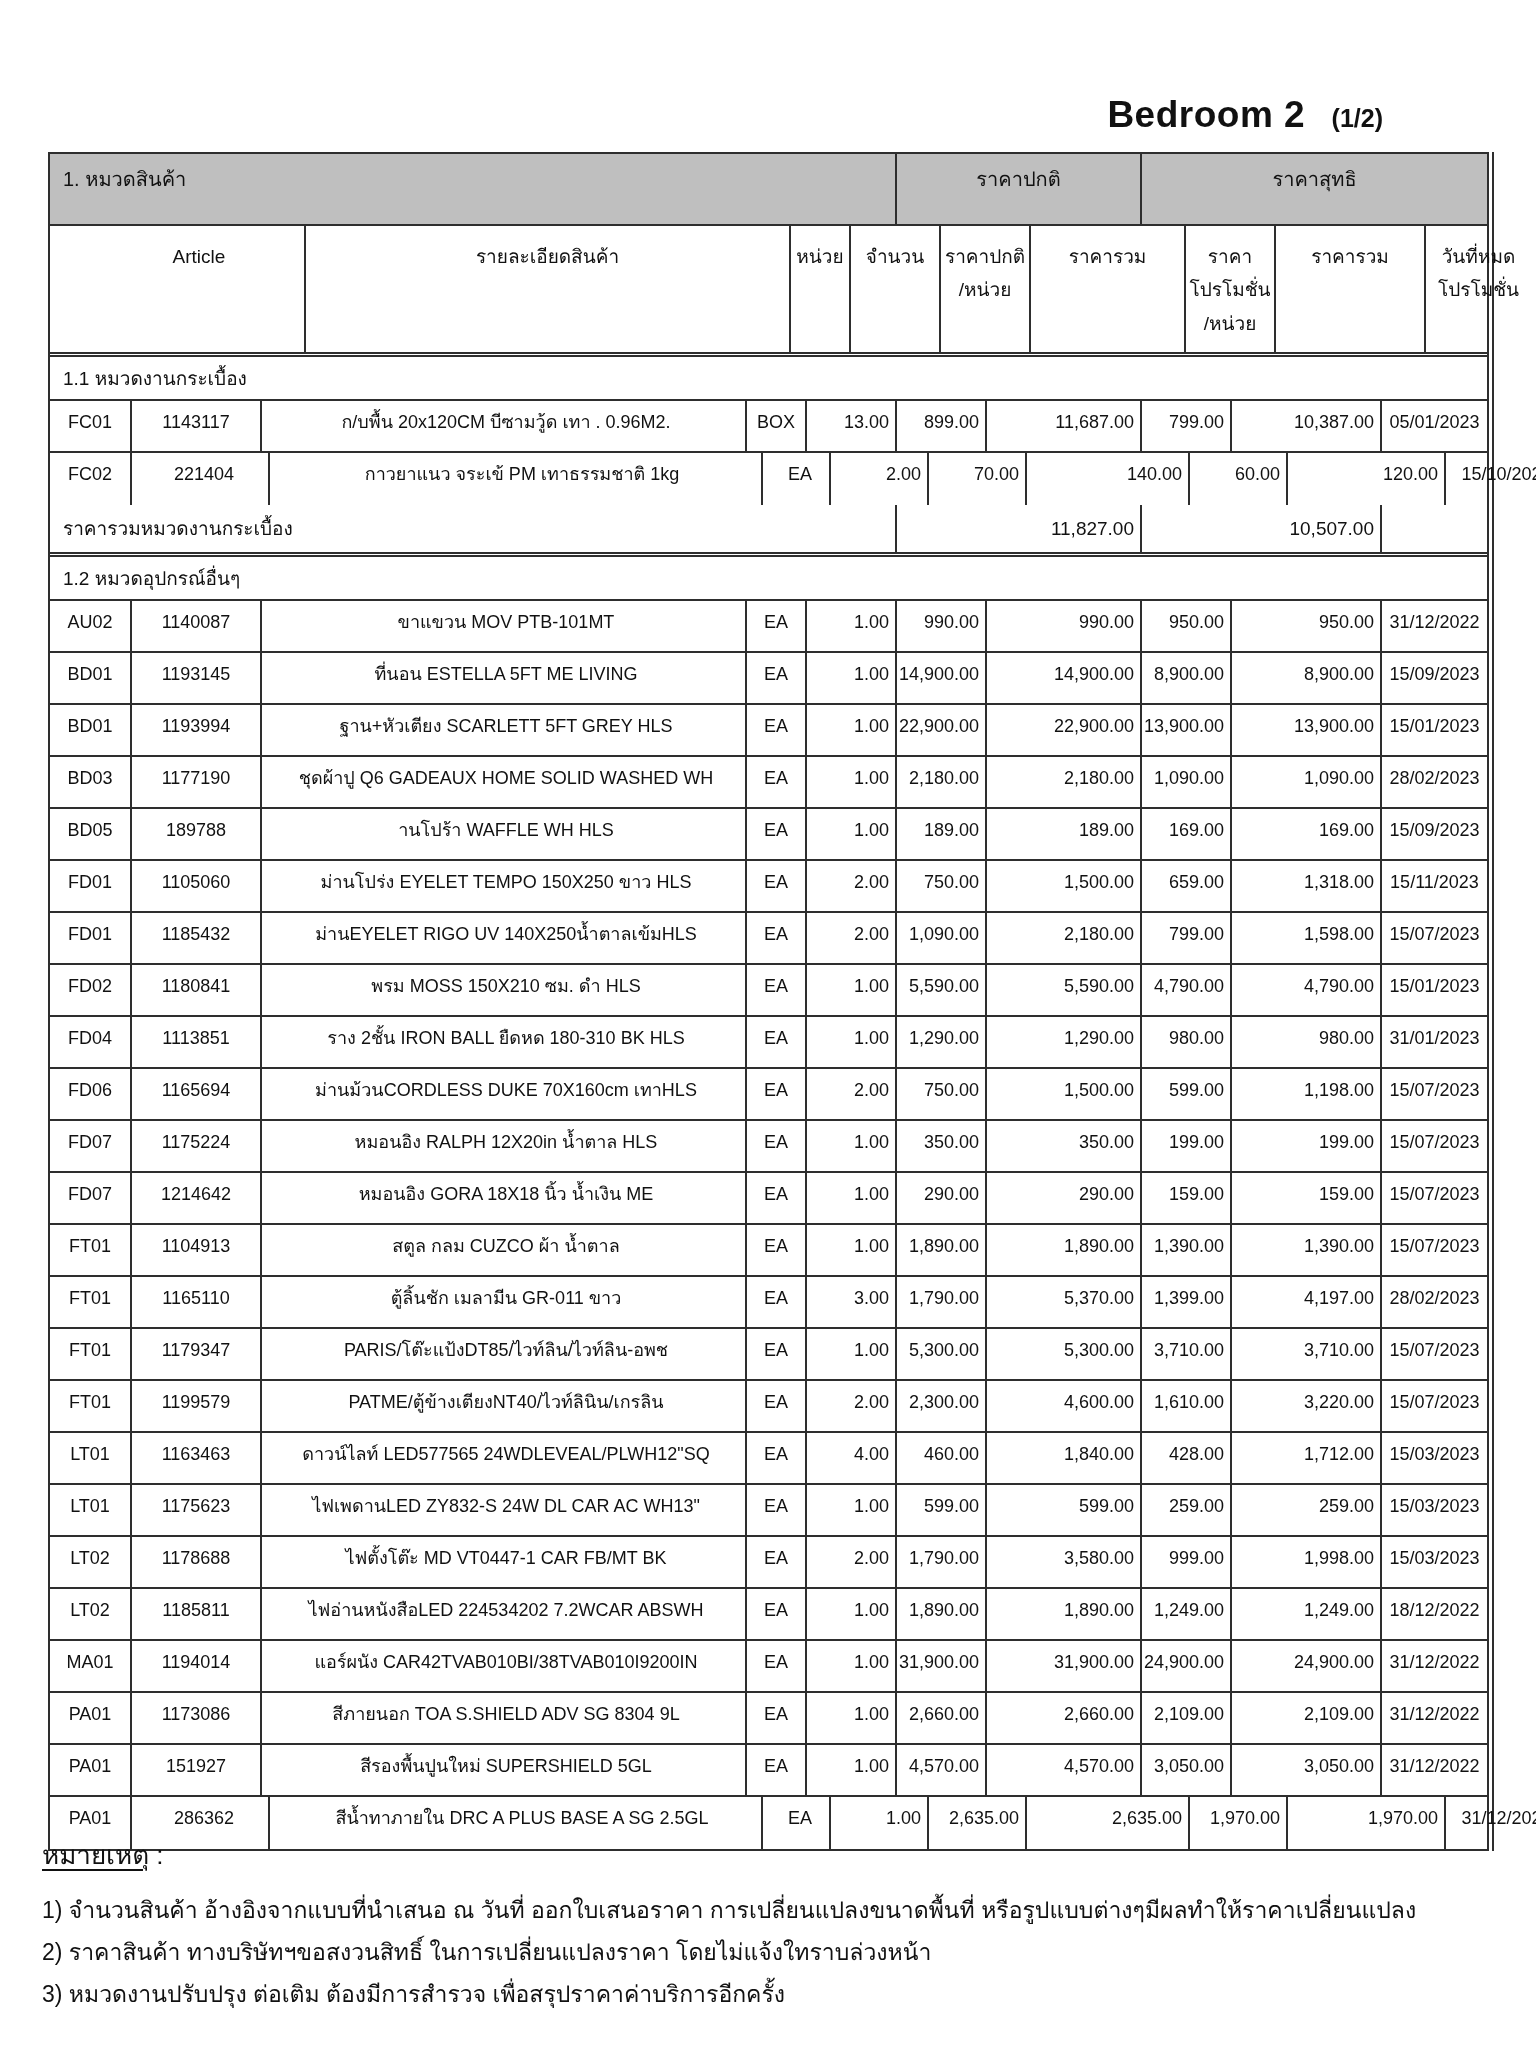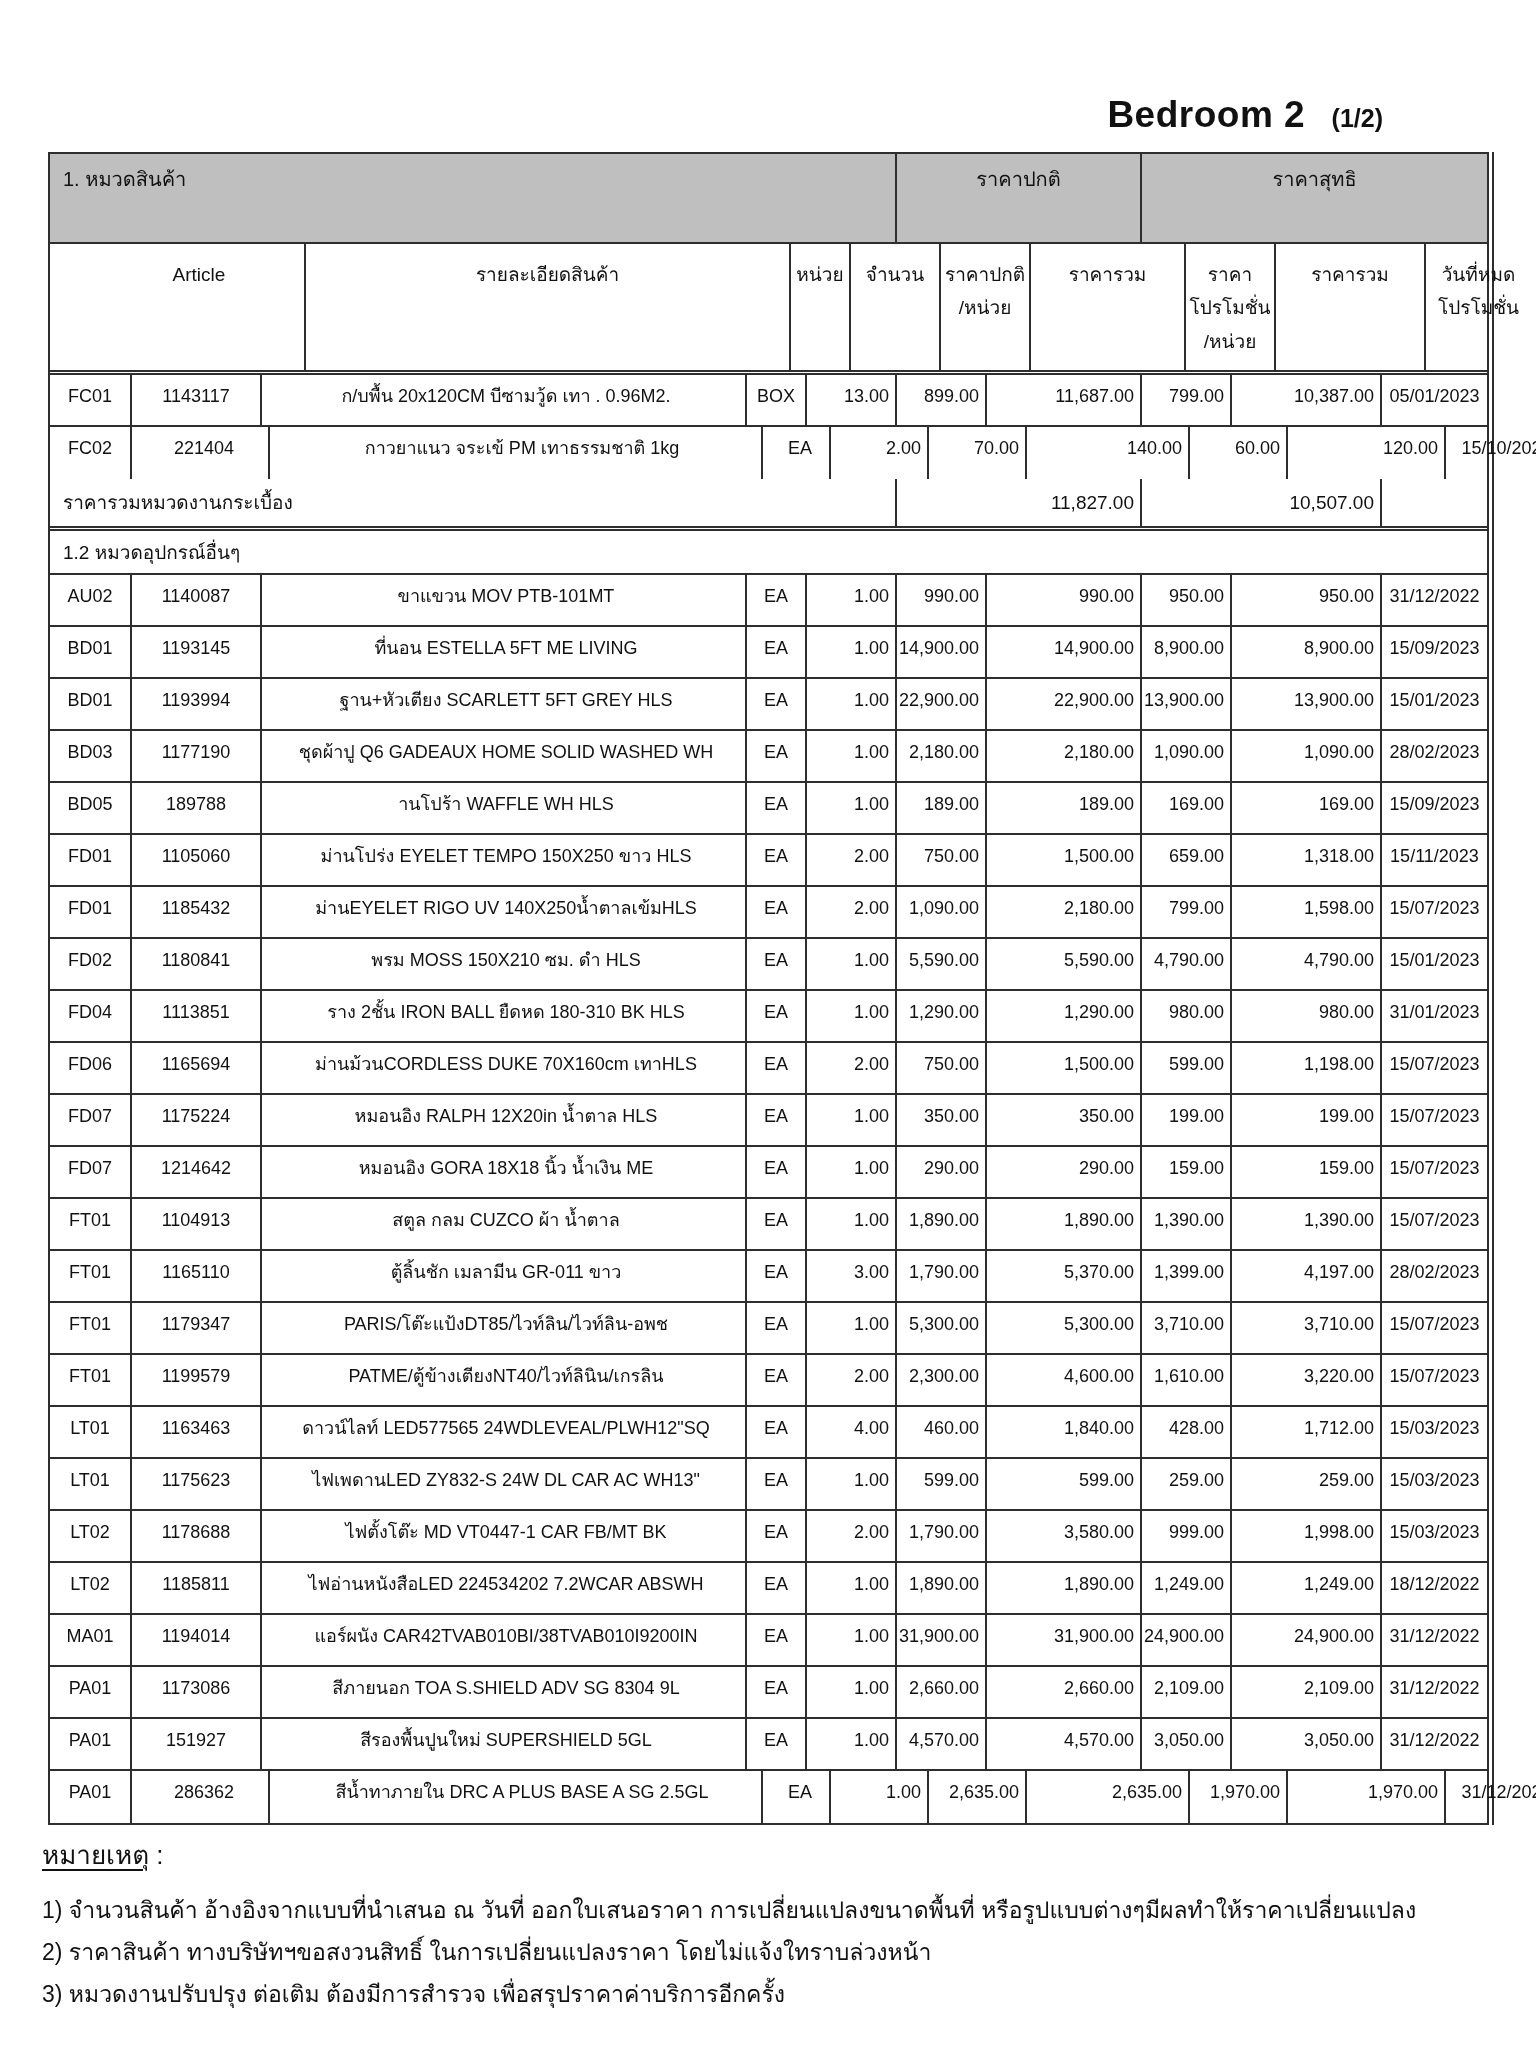--- a/index.html
+++ b/index.html
@@ -33,21 +33,21 @@
     border-bottom:2px solid var(--bd);
     box-sizing:border-box;
   }
   .t-row:last-child{border-bottom:none;gap:8px;}
   .t-row > div{
     box-sizing:border-box;border-right:2px solid var(--bd);
     overflow:hidden;line-height:1.25;
   }
   .t-row > div:last-child{border-right:none;}
 
-  .gh-row{height:90px;background:var(--band);}
+  .gh-row{height:72px;background:var(--band);}
   .gh-row > div{background:var(--band);font-size:20px;padding-top:13px;text-align:center;}
   .gh-row .gh-left{text-align:left;padding-left:13px;}
 
   .ch-row{height:131px;padding-left:44px;}
   .ch-row > div{
     font-size:19px;text-align:center;padding-top:14px;white-space:pre-line;line-height:1.75;
   }
   .ch-row{border-bottom:5px double var(--bd);}
 
   .sec-row{height:44px;}
@@ -95,20 +95,23 @@
 /หน่วย</div>
       <div>ราคารวม</div>
       <div>ราคา
 โปรโมชั่น
 /หน่วย</div>
       <div>ราคารวม</div>
       <div>วันที่หมด
 โปรโมชั่น</div>
     </div>
 
+    <div class="t-row sec-row">
+      <div style="grid-column:span 10">1.1 หมวดงานกระเบื้อง</div>
+    </div>
 
     <div>
   <div class="t-row data-row">
     <div class="c-center">FC01</div>
     <div class="c-center">1143117</div>
     <div class="c-left">ก/บพื้น 20x120CM บีซามวู้ด เทา . 0.96M2.</div>
     <div class="c-center">BOX</div>
     <div class="c-num">13.00</div>
     <div class="c-num">899.00</div>
     <div class="c-num">11,687.00</div>

